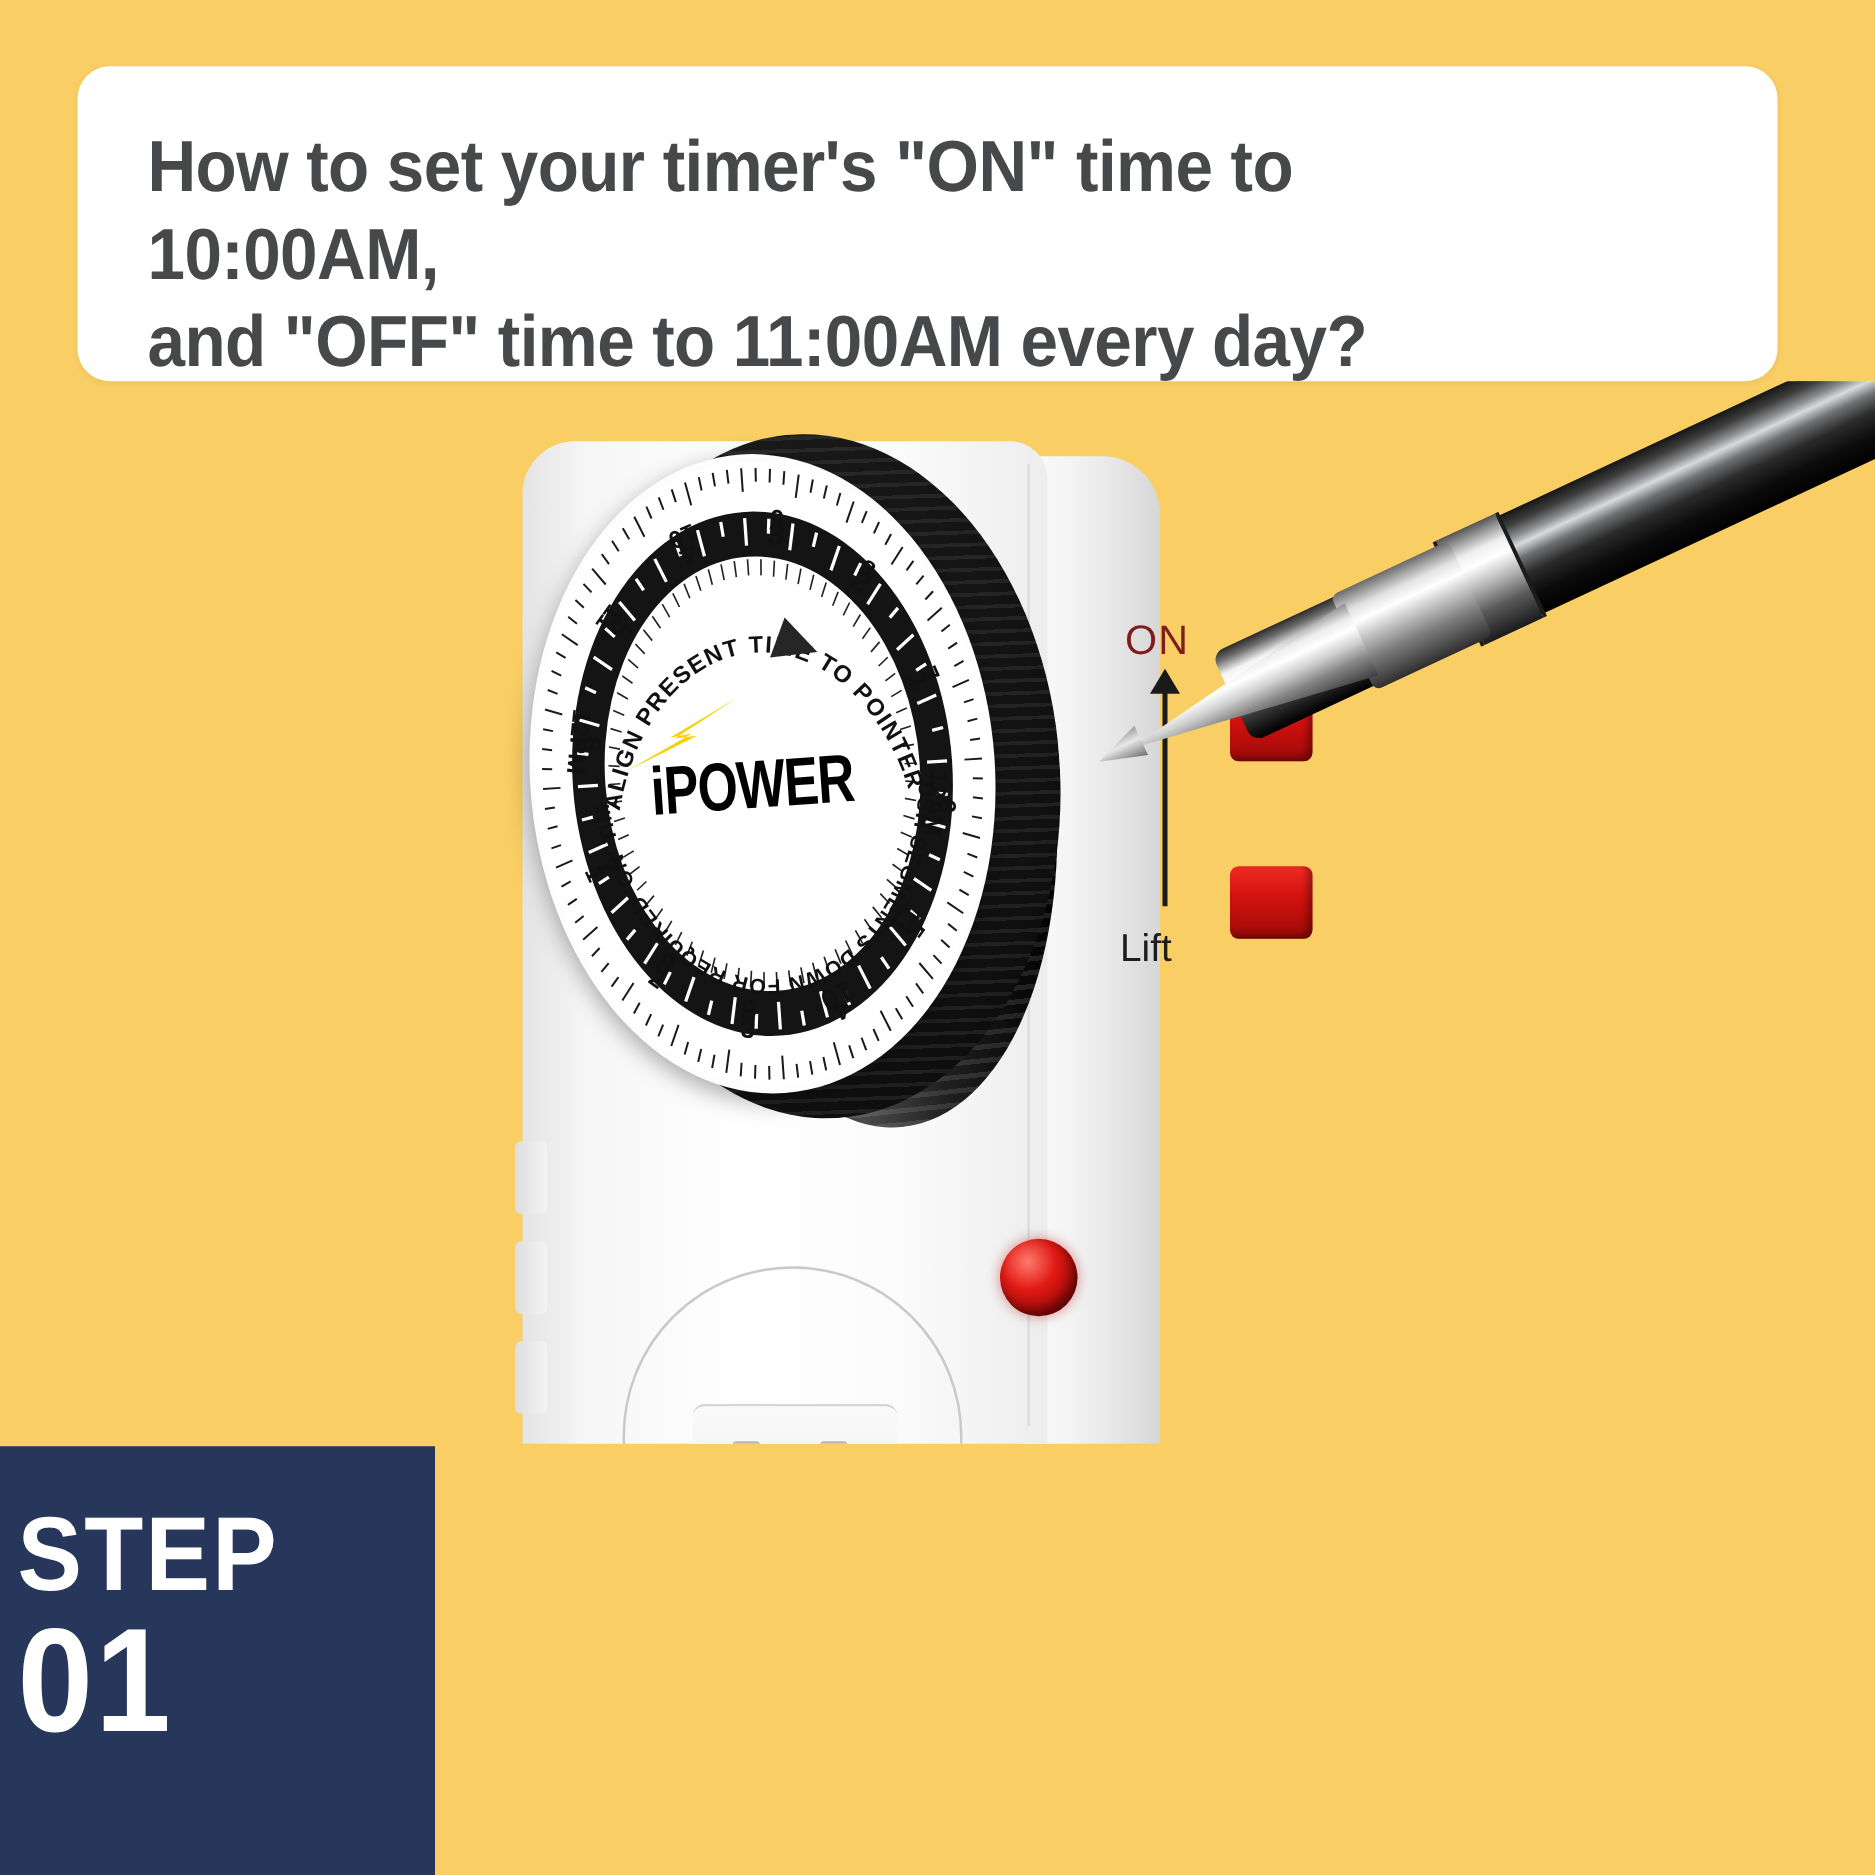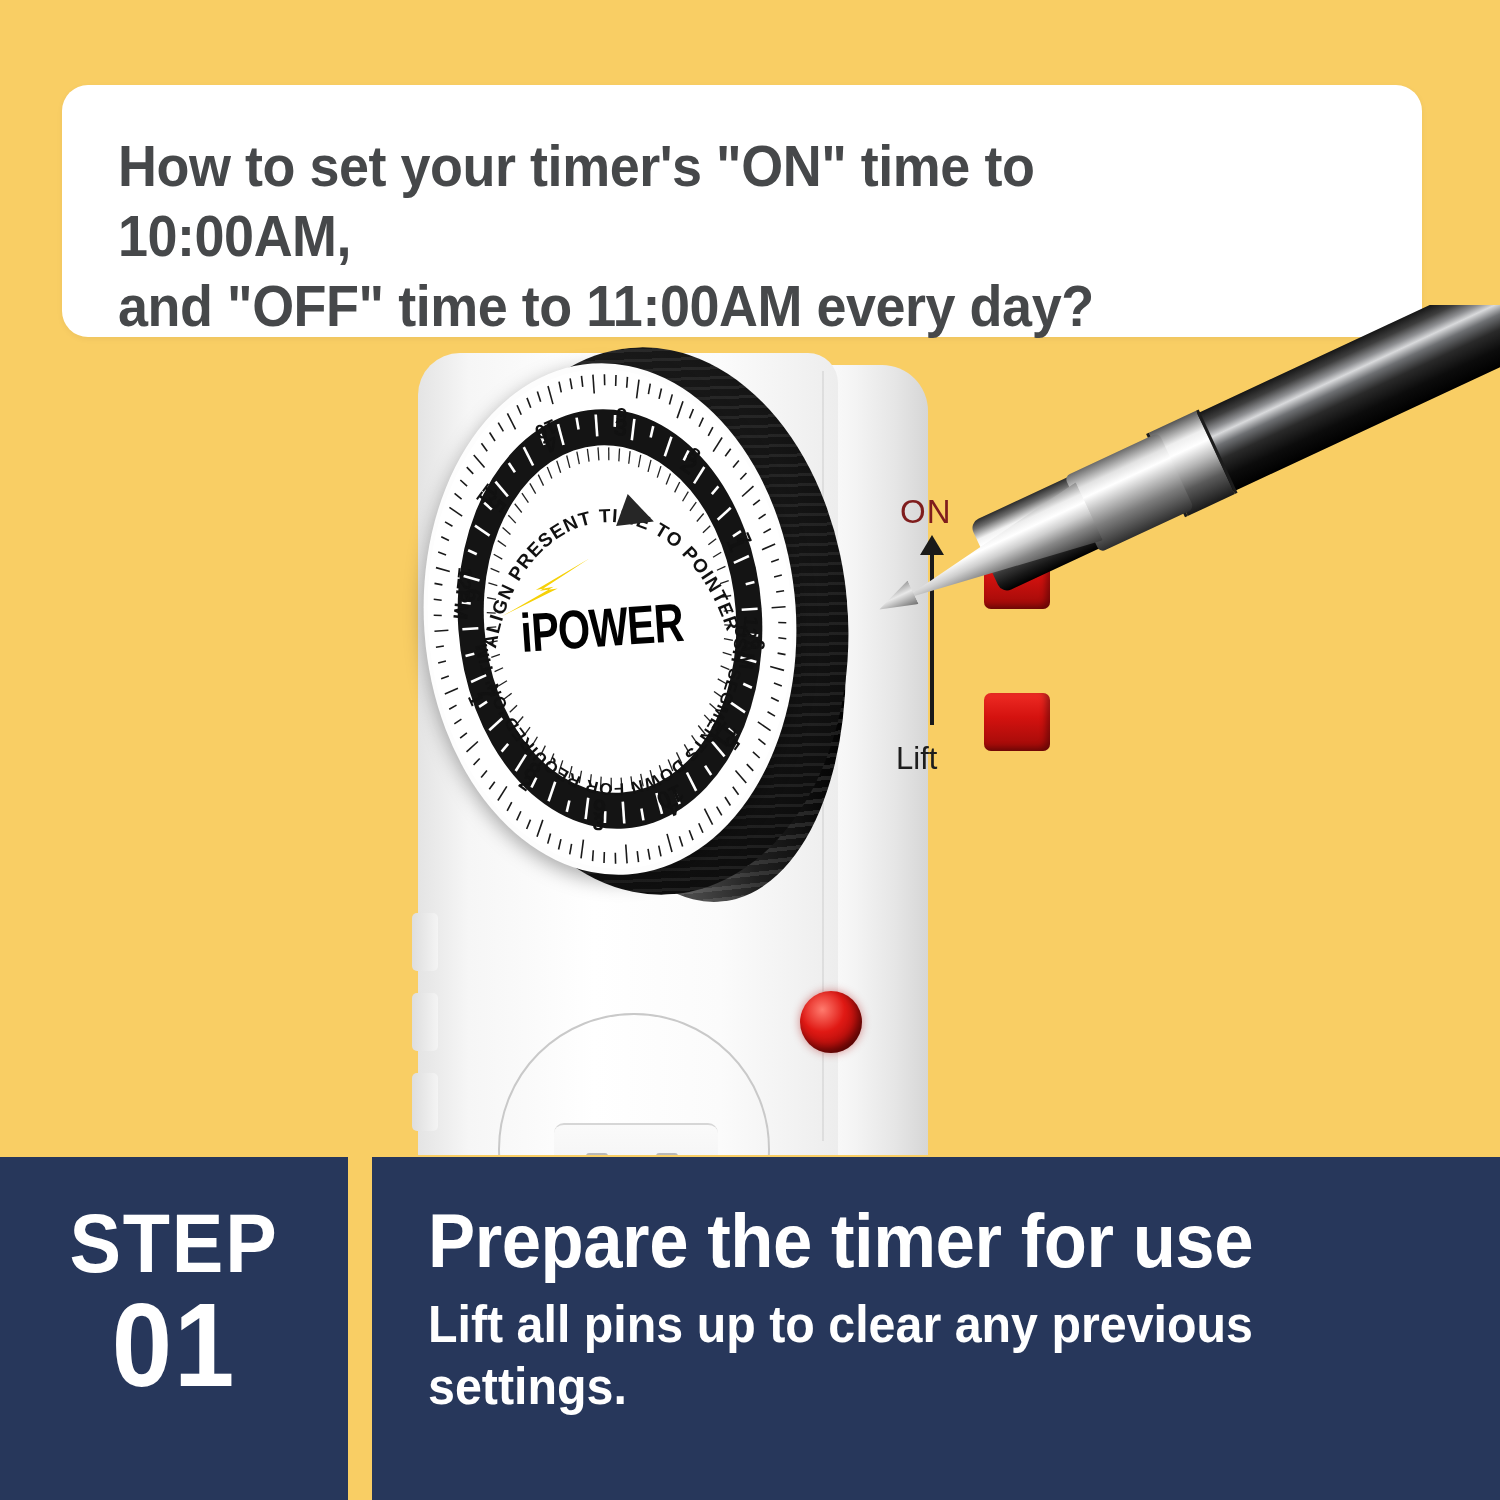--- a/index.html
+++ b/index.html
@@ -10,21 +10,20 @@
     position:relative;
     overflow:hidden;
   }
 
   
   .title-card{
     position:absolute; left:62px; top:53px; width:1360px; height:252px;
     background:#FFFFFF; border-radius:26px;
     box-shadow:0 2px 6px rgba(0,0,0,.05);
     padding:46px 56px 0 56px;
-    margin-top:32px;
   }
   .title-text{
     font-family:"Liberation Sans Narrow","Liberation Sans",sans-serif;
     font-weight:bold; font-size:58px; line-height:70px;
     color:#46484A; letter-spacing:-0.5px;
     transform:scaleX(.93); transform-origin:left center;
     white-space:pre-line;
   }
 
   
@@ -202,21 +201,21 @@
     transform:scaleX(.9) scaleY(1.18); transform-origin:left top; display:inline-block;
   }
   .bolt{
     position:absolute; left:-22px; top:-40px; width:104px; height:56px; z-index:5;
   }
 
   
   .footer{ position:absolute; left:0; top:1157px; width:1500px; height:343px; }
   .f-left{
     position:absolute; left:0; top:0; width:348px; height:343px;
-    background:#27375B; color:#fff; text-align:center;
+    background:#27375B; color:#fff; 
   }
   .f-right{
     position:absolute; left:372px; top:0; width:1128px; height:343px;
     background:#27375B; color:#fff; padding:42px 48px 0 56px;
   }
   .f-step{
     font-family:"Liberation Sans Narrow","Liberation Sans",sans-serif;
     font-weight:bold; font-size:84px; line-height:88px; letter-spacing:2px;
     margin-top:42px; transform:scaleX(.92);
   }
@@ -571,18 +570,13 @@
     <div class="pen-cone"></div>
     <div class="pen-tip"></div>
   </div>
 </div>
 
 <div class="footer">
   <div class="f-left">
     <div class="f-step">STEP</div>
     <div class="f-num">01</div>
   </div>
-  <div class="f-right">
-    <div class="f-head">Prepare the timer for use</div>
-    <div class="f-sub">Lift all pins up to clear any previous
-settings.</div>
-  </div>
 </div>
 
 </body></html>

